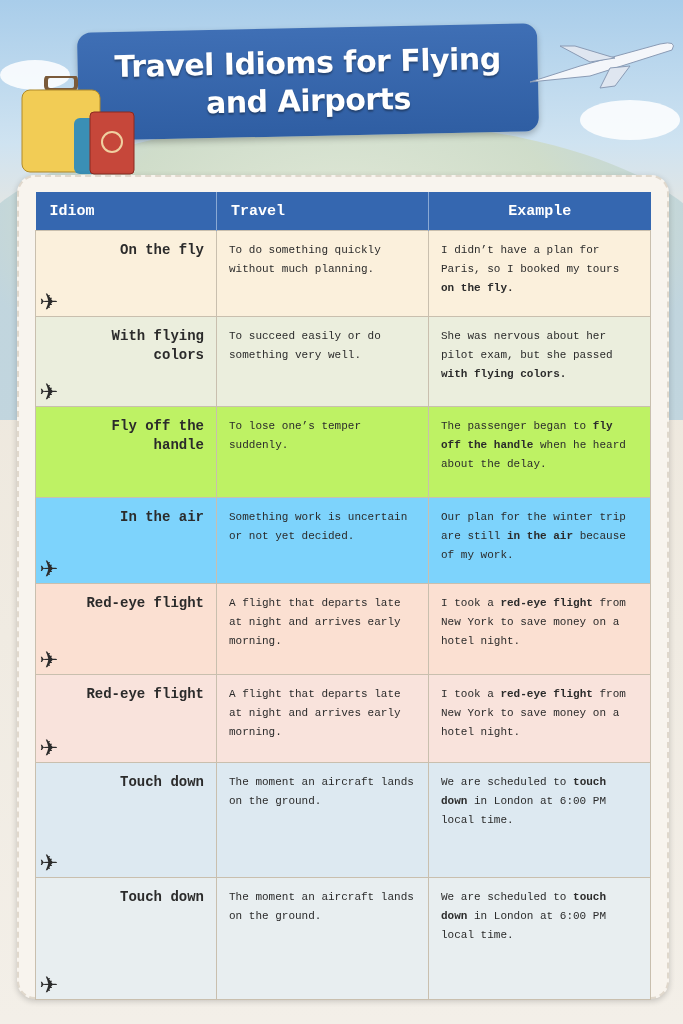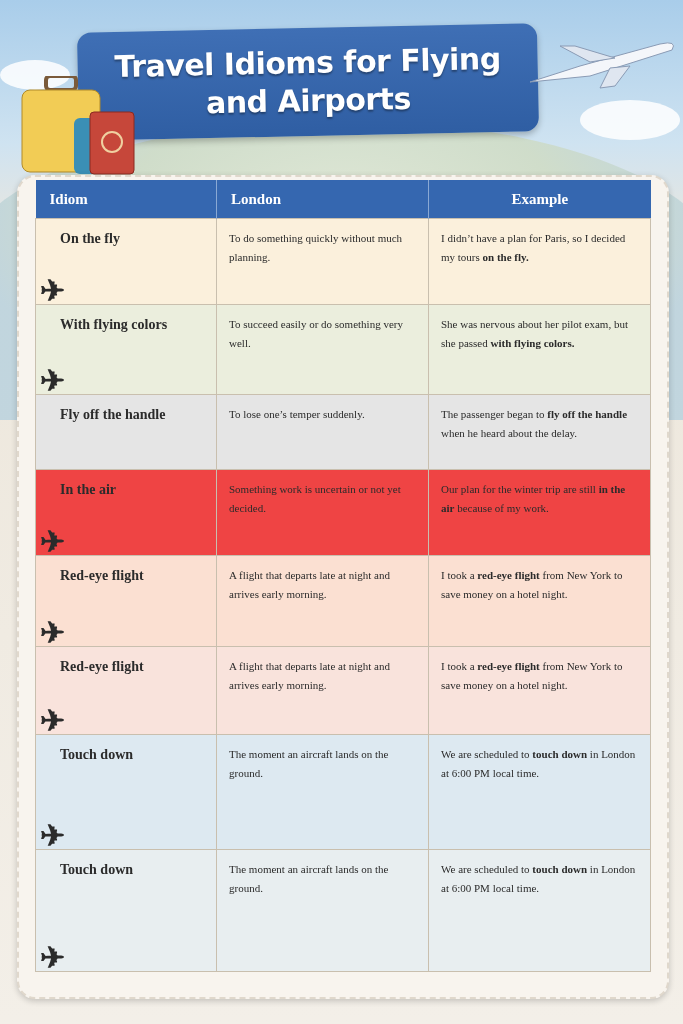--- a/index.html
+++ b/index.html
@@ -27,34 +27,34 @@
   }
   .plane-hero { position:absolute; left:520px; top:32px; width:160px; height:60px; }
   .luggage { position:absolute; left:18px; top:76px; }
   .card {
     position:absolute; left:17px; top:175px; width:648px; height:820px;
     background:#f8f4ee; border-radius:18px;
     box-shadow:0 2px 6px rgba(0,0,0,.2);
     border:2px dashed #e0d8cc;
   }
   table {
-    position:absolute; left:35px; top:180px; width:615px;
+    position:absolute; left:35px; top:192px; width:615px;
     border-collapse:collapse; table-layout:fixed;
-    font-family:Liberation Serif, serif;
+    font-family:Liberation Mono, monospace;
   }
   th {
     background:#3567b0; color:#fff; font-size:15px; font-weight:bold; height:38px;
     text-align:left; padding:0 14px; border-right:1px solid #8aa9d4;
   }
   th:last-child { text-align:center; border-right:none; }
   td {
     vertical-align:top; padding:10px 12px 6px; font-size:11px; line-height:19px; color:#2b2b2b;
     border:1px solid #c9bfae; position:relative;
   }
-  td.idiom { font-weight:bold; font-size:14px; padding-left:24px; }
+  td.idiom { font-weight:bold; font-size:14px; padding-left:24px;text-align:right; }
   td b { font-weight:bold; }
   .illus { position:absolute; left:4px; bottom:4px; }
 </style>
 </head>
 <body>
 
 <div class="sky-cloud" style="left:0;top:60px;width:70px;height:30px;"></div>
 <div class="sky-cloud" style="left:580px;top:100px;width:100px;height:40px;"></div>
 <div class="globe"></div>
 
@@ -81,41 +81,41 @@
 
 <table>
   <colgroup>
       <col style="width:181px">
       <col style="width:212px">
       <col style="width:222px">
     </colgroup>
   <thead>
     <tr>
       <th>Idiom</th>
-      <th>London</th>
+      <th>Travel</th>
       <th>Example</th>
     </tr>
   </thead>
   <tbody id="tbody">
       <tr style="background: rgb(251, 240, 220); height: 86px;">
         <td class="idiom"><span>On the fly</span><span class="illus" style="font-size:30px;">✈</span></td>
         <td>To do something quickly without much planning.</td>
-        <td><span>I didn’t have a plan for Paris, so I decided my tours </span><b>on the fly.</b><span></span></td>
+        <td><span>I didn’t have a plan for Paris, so I booked my tours </span><b>on the fly.</b><span></span></td>
       </tr>
       <tr style="background: rgb(235, 238, 221); height: 90px;">
         <td class="idiom"><span>With flying colors</span><span class="illus" style="font-size:30px;">✈</span></td>
         <td>To succeed easily or do something very well.</td>
         <td><span>She was nervous about her pilot exam, but she passed </span><b>with flying colors.</b><span></span></td>
       </tr>
-      <tr style="background: #e5e5e5; height: 75px;">
+      <tr style="background: #bef264; height: 91px;">
         <td class="idiom"><span>Fly off the handle</span></td>
         <td>To lose one’s temper suddenly.</td>
         <td><span>The passenger began to </span><b>fly off the handle</b><span> when he heard about the delay.</span></td>
       </tr>
-      <tr style="background: #ef4444; height: 86px;">
+      <tr style="background: #7dd3fc; height: 86px;">
         <td class="idiom"><span>In the air</span><span class="illus" style="font-size:30px;">✈</span></td>
         <td>Something work is uncertain or not yet decided.</td>
         <td><span>Our plan for the winter trip are still </span><b>in the air</b><span> because of my work.</span></td>
       </tr>
       <tr style="background: rgb(251, 224, 210); height: 91px;">
         <td class="idiom"><span>Red-eye flight</span><span class="illus" style="font-size:30px;">✈</span></td>
         <td>A flight that departs late at night and arrives early morning.</td>
         <td><span>I took a </span><b>red-eye flight</b><span> from New York to save money on a hotel night.</span></td>
       </tr>
       <tr style="background: rgb(249, 227, 220); height: 88px;">

